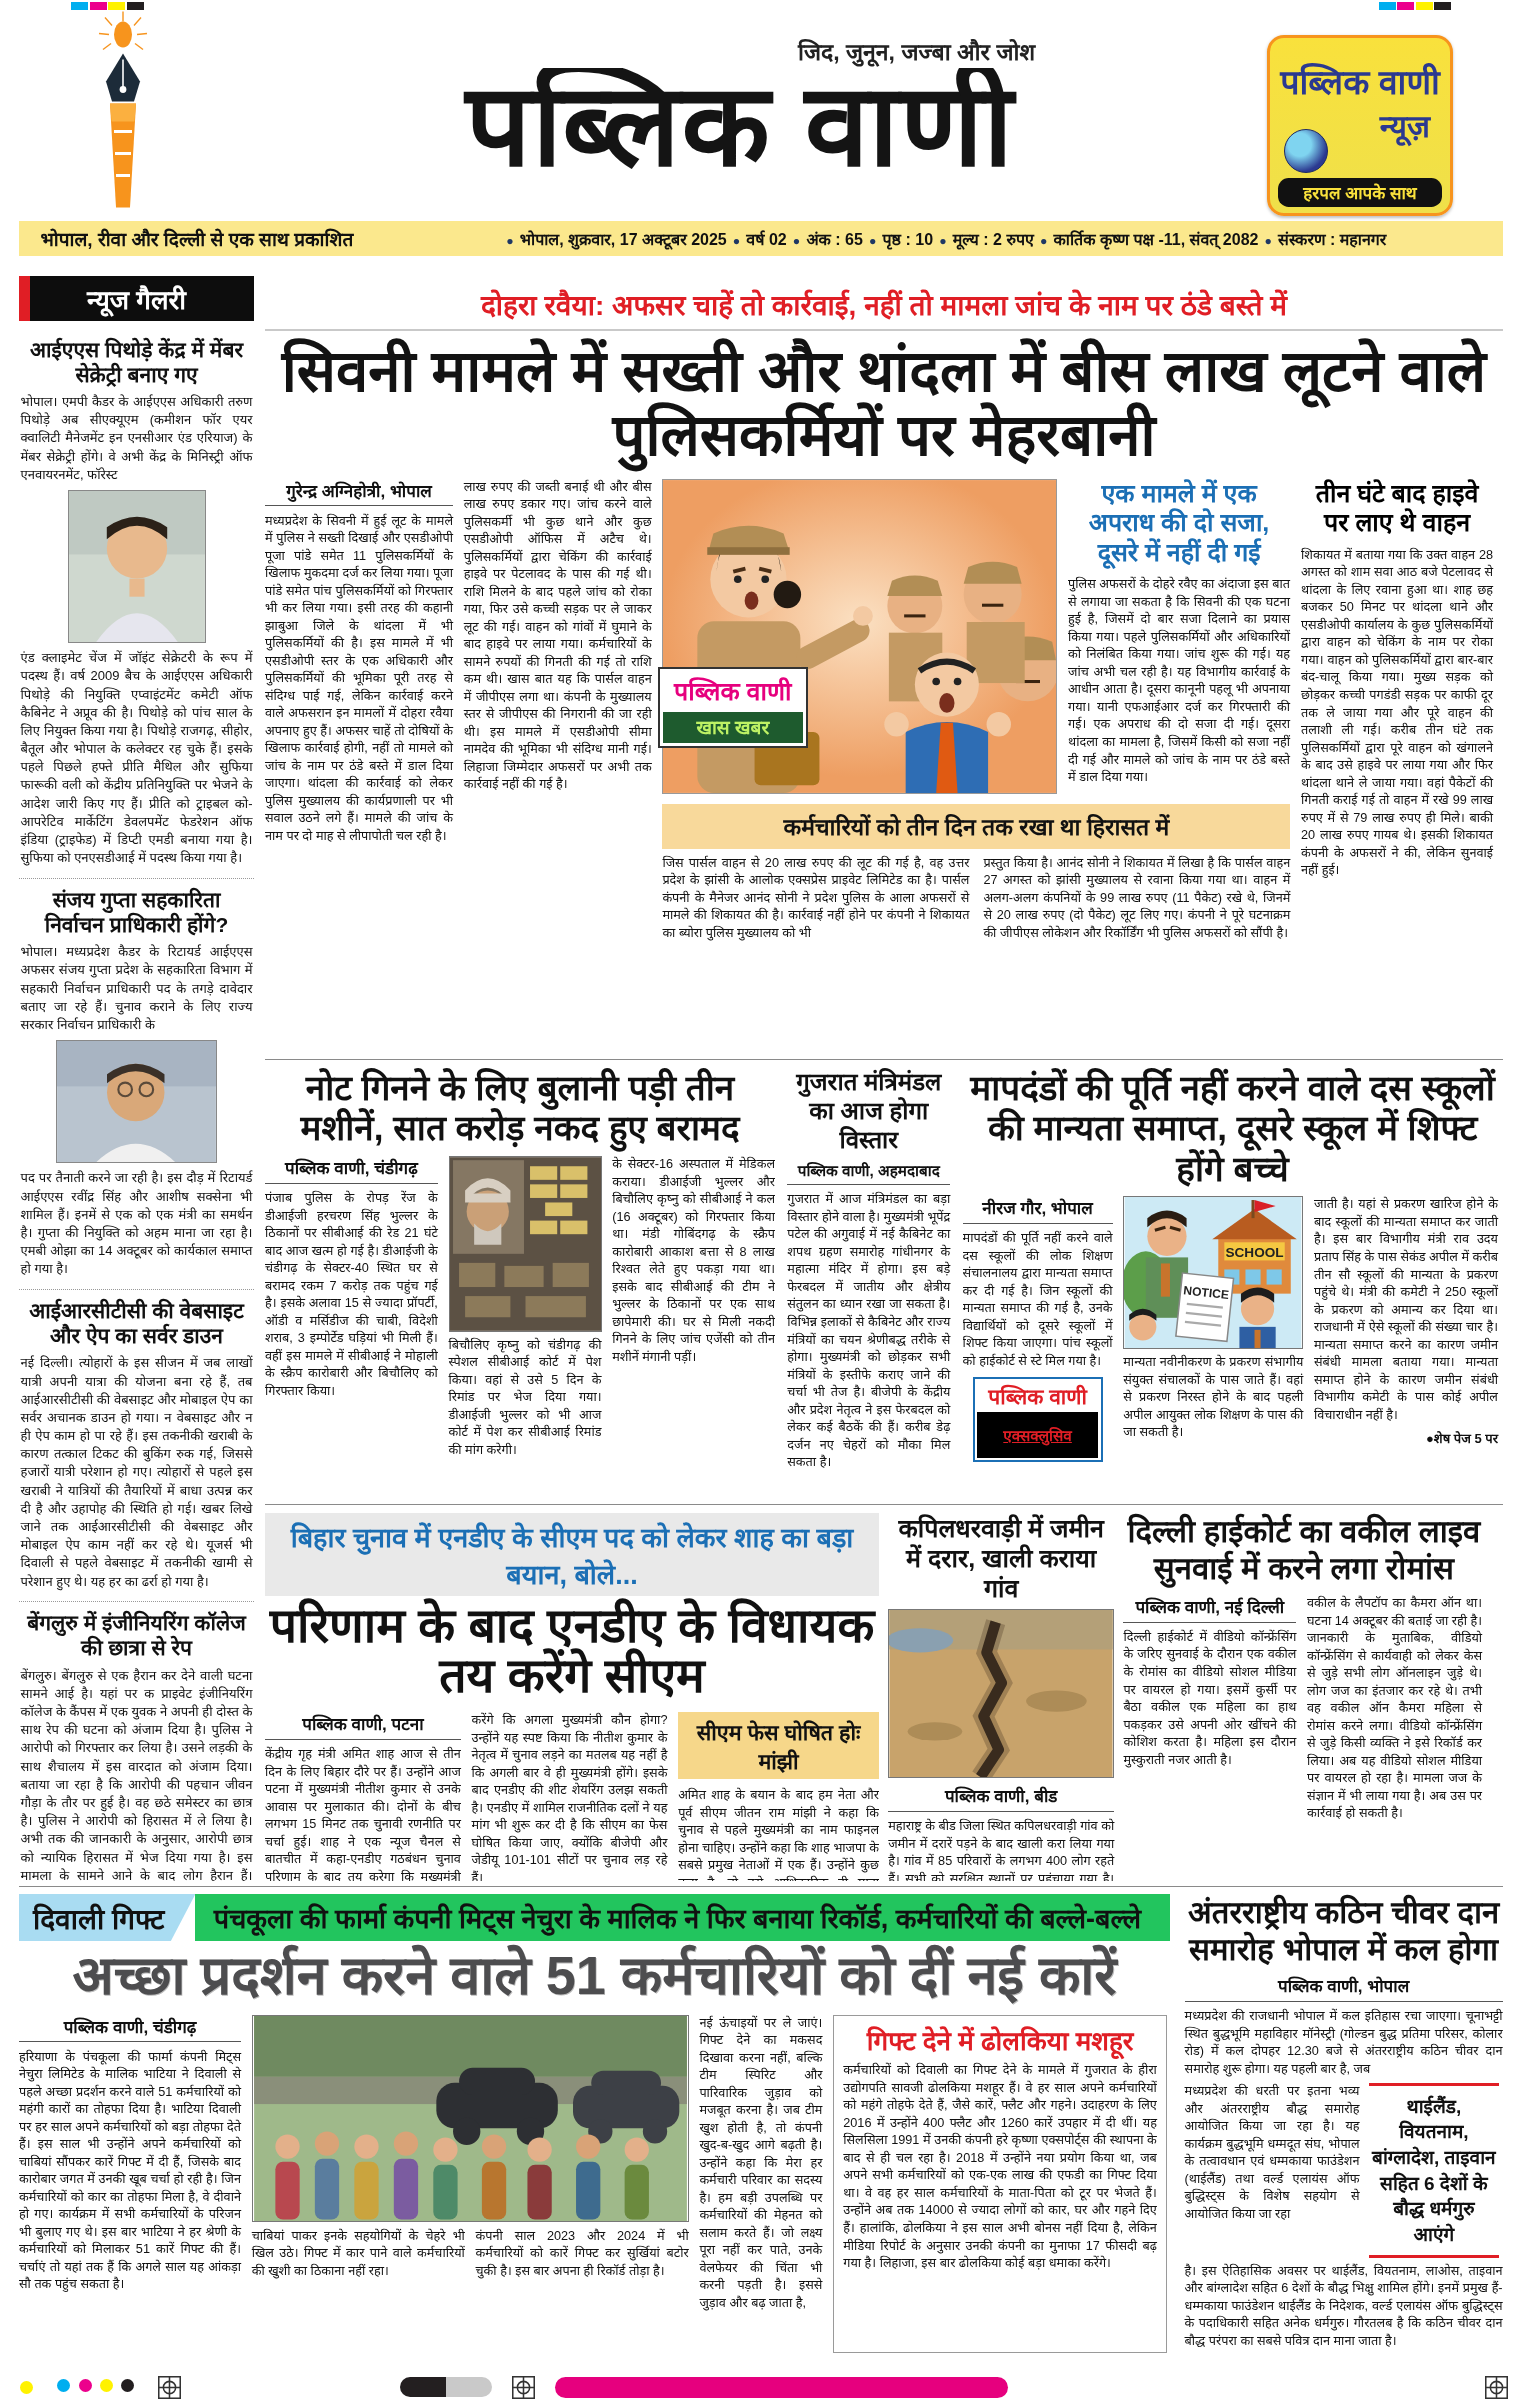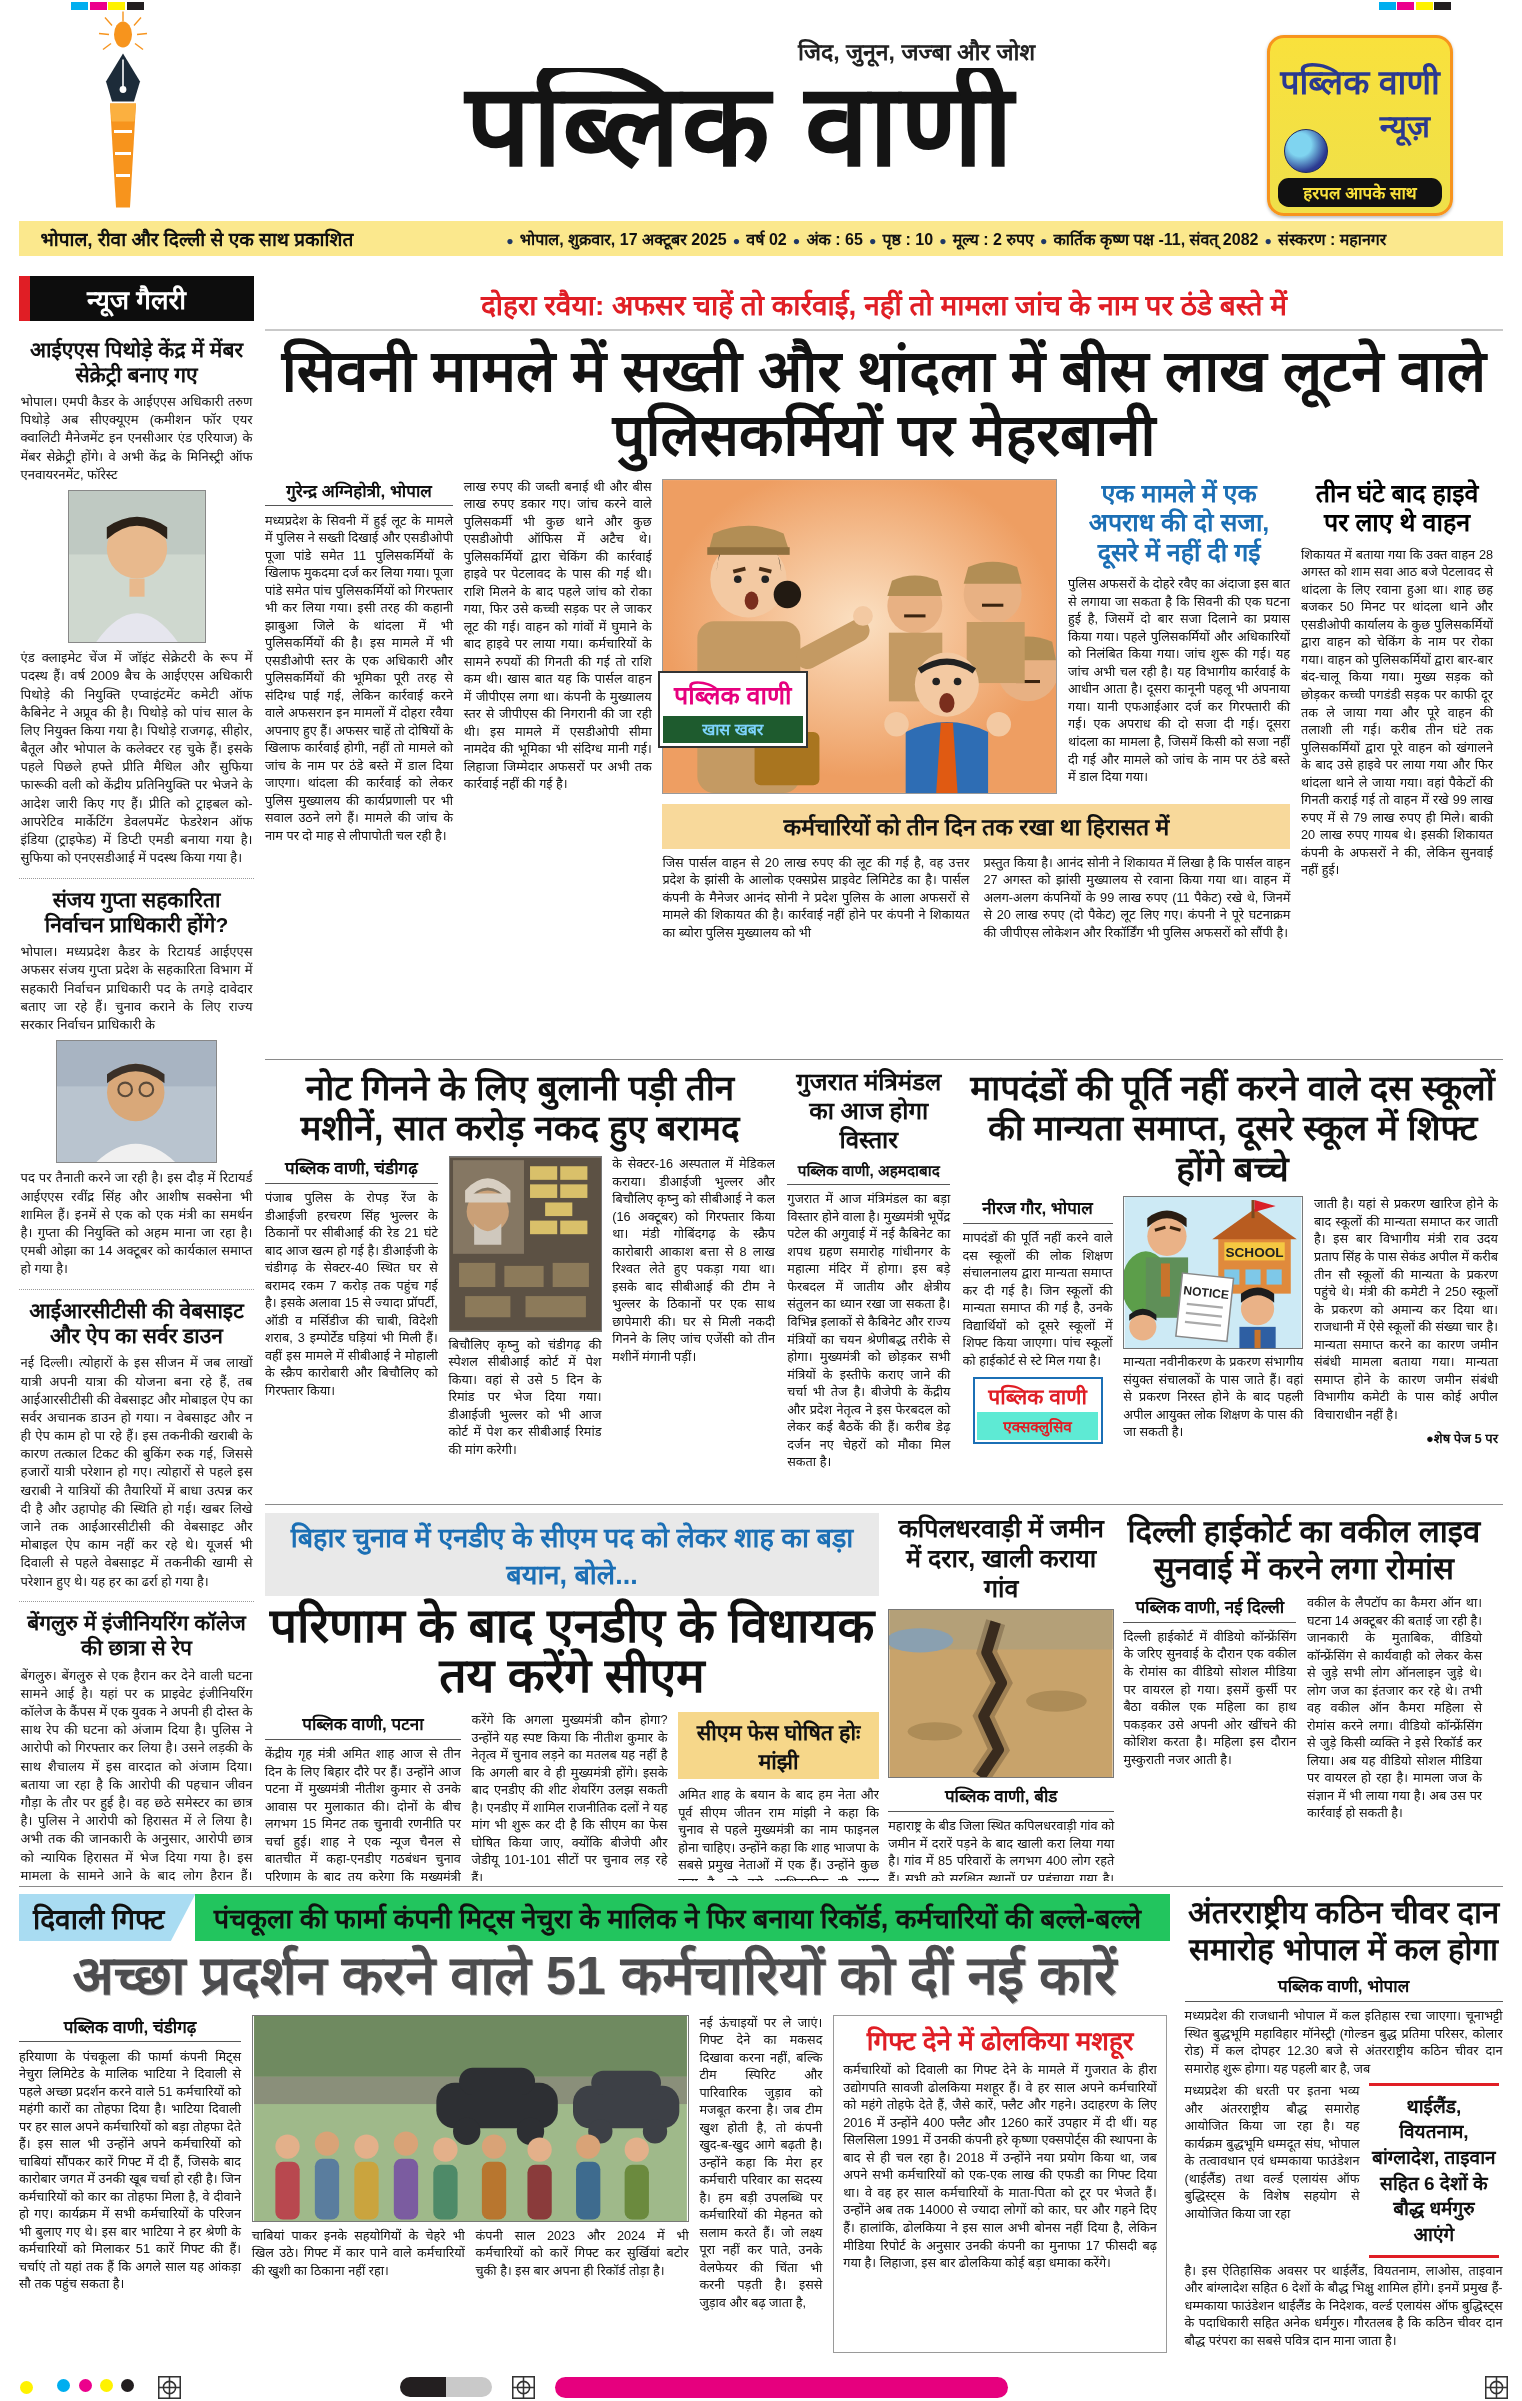--- a/index.html
+++ b/index.html
@@ -55,32 +55,32 @@
       padding-bottom:6.1px; border-bottom:2.3px solid #c9c9c9; }
   .headline-lead{ font-size:58px; font-weight:800; line-height:1.1; text-align:center;
       margin:7.7px 0 12.3px; color:#131313; }
   .lead-row{ display:flex; gap:10.7px; height:560px; overflow:hidden; }
   .sub-blue{ color:#1b6fb5; font-weight:800; font-size:25px; line-height:1.18; text-align:center; margin-bottom:9.2px; }
   .sub-red{ color:#000000; font-weight:800; font-size:25px; line-height:1.18; text-align:center; margin-bottom:9.2px; }
   .cartoon-wrap{ position:relative; }
   .badge{ position:absolute; left:-4.6px; bottom:49px; width:150px; background:#fff;
       border:2.3px solid #333; text-align:center; }
   .badge .b1{ color:#e6007e; font-weight:800; font-size:25px; padding:4.6px 1.5px 1.5px; }
-  .badge .b2{ background:#1e5b2e; color:#7dd3fc; font-weight:800; font-size:16px; padding:2.3px 0; margin:3.1px; }
+  .badge .b2{ background:#1e5b2e; color:#bef264; font-weight:800; font-size:19px; padding:2.3px 0; margin:3.1px; }
   .hband{ background:#f8d99b; font-weight:800; font-size:23px; text-align:center; padding:6.1px 0; margin-top:7.7px; }
   .hband-cols{ display:flex; gap:14px; margin-top:6.1px; }
 
   
   #band2{ left:265px; top:1068px; width:1238px; height:430px; display:flex; gap:12.3px; }
   .h2x{ font-size:35px; font-weight:800; line-height:1.15; text-align:center; margin-bottom:7.7px; }
   .h3x{ font-size:24px; font-weight:800; line-height:1.2; text-align:center; margin-bottom:6.1px; }
   .colrow{ display:flex; gap:10.7px; overflow:hidden; }
   .exbadge{ width:130px; background:#fff; border:2.3px solid #1b6fb5; text-align:center; margin:6.1px auto; }
   .exbadge .b1{ color:#e01e25; font-weight:800; font-size:21px; padding:3.1px 0 0; }
-  .exbadge .b2{ background:#5eead4; color:#e01e25; font-weight:800; font-size:15.3px; margin:2.3px; padding:4px 0; }
+  .exbadge .b2{ background:#000000; color:#e01e25; font-weight:800; font-size:15.3px; margin:2.3px; padding:13px 0;text-decoration:underline; }
   .more{ font-weight:800; font-size:13px; text-align:right; margin-top:4.6px; }
 
   
   #band3{ left:265px; top:1513px; width:1238px; height:368px; display:flex; gap:9.2px; }
   .kicker-grey{ background:#e9e9e9; color:#1b6fb5; font-weight:800; font-size:27px;
       text-align:center; padding:4.6px 0; margin-bottom:4.6px; }
   .bihar-h{ font-size:48px; font-weight:800; text-align:center; line-height:1.05; margin-bottom:10.7px; }
   .ybox{ background:#f6d78a; font-weight:800; font-size:21.5px; padding:4.6px 7.7px; text-align:center; margin-bottom:7.7px; }
   .h4x{ font-size:31px; font-weight:800; line-height:1.2; text-align:center; margin-bottom:7.7px; }
 

